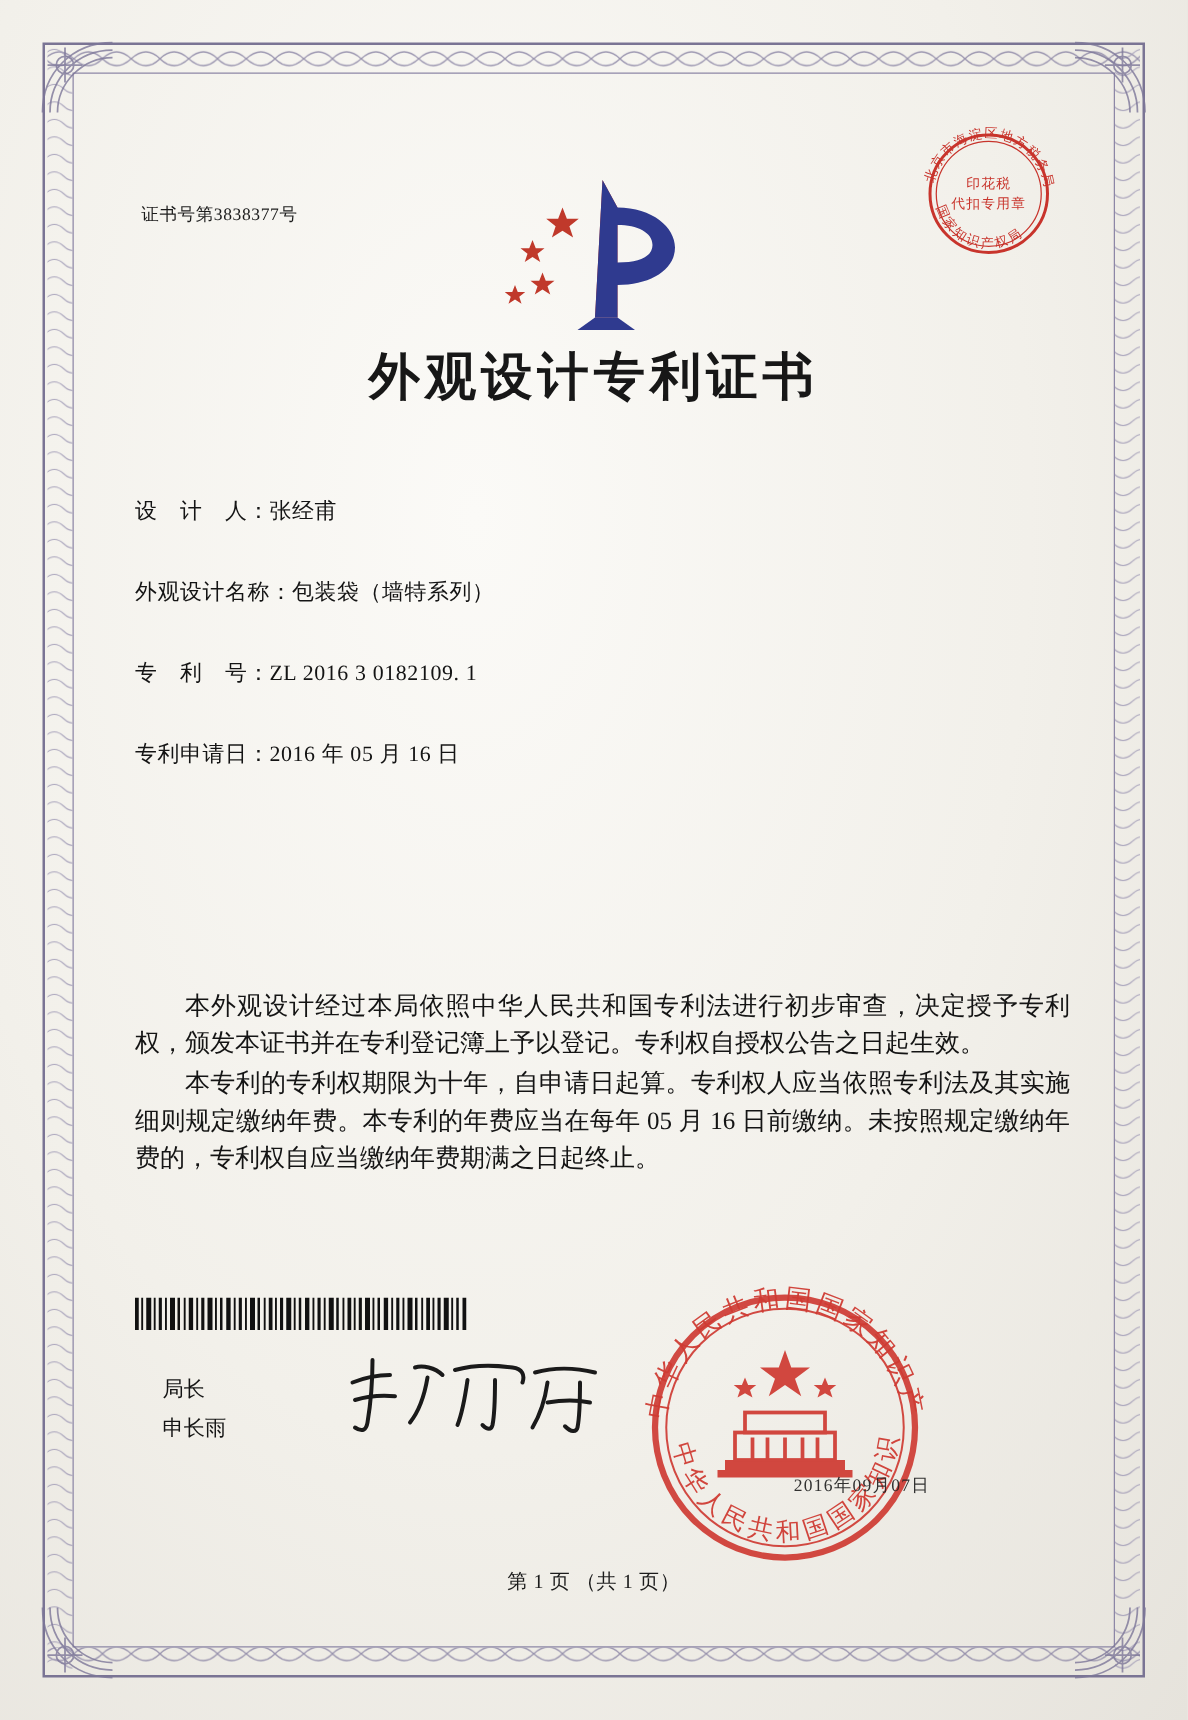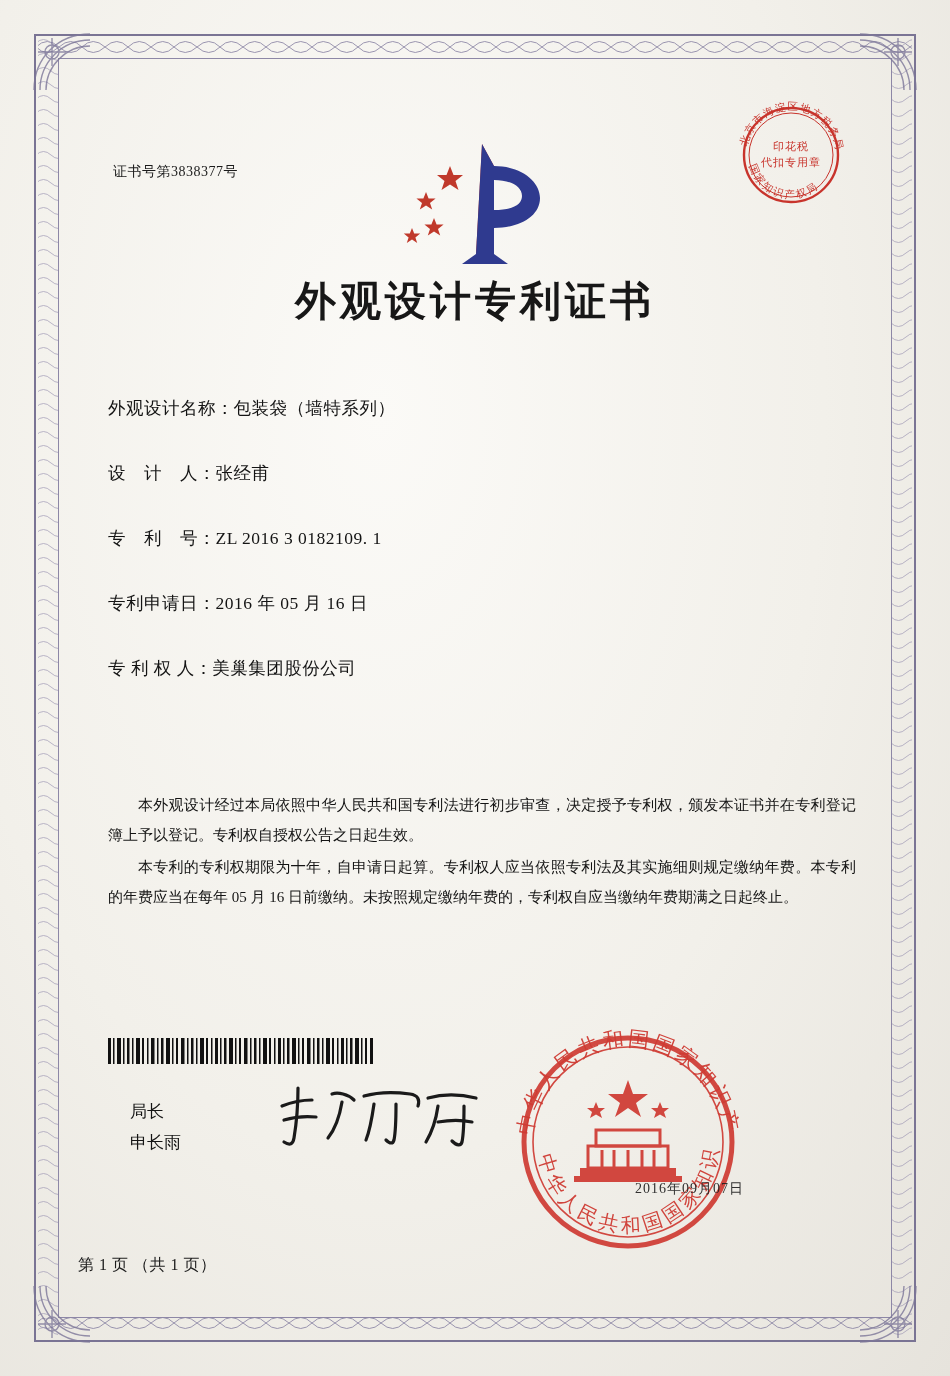--- a/index.html
+++ b/index.html
@@ -86,21 +86,21 @@
     font-size: 17.5px;
     color: #141414;
     margin-bottom: 41px;
     white-space: nowrap;
   }
   .field .lbl { letter-spacing: .5px; }
   .field .val { letter-spacing: .5px; }
   .paras {
     position: absolute;
     left: 30px; right: 16px; top: 712px;
-    font-size: 15px;
+    font-size: 20px;
     line-height: 30px;
     color: #141414;
     text-align: justify;
   }
   .paras p { margin: 0 0 2px 0; text-indent: 2em; }
 
   
   .barcode {
     position: absolute;
     left: 30px; top: 960px;
@@ -128,21 +128,21 @@
     position: absolute;
     right: 128px; top: 1102px;
     font-size: 14px;
     color: #222;
     letter-spacing: 1px;
     opacity: .92;
   }
   .footer {
     position: absolute;
     left: 0; right: 0; bottom: 22px;
-    text-align: left;
+    text-align: center;
     font-size: 16px;
     color: #1b1b1b;
     letter-spacing: .5px;
   }
 </style>
 </head>
 <body>
 
 <div id="page">
 
@@ -236,33 +236,30 @@
         <textPath href="#taxbot" startOffset="8%">国家知识产权局</textPath>
       </text>
       <text x="63" y="58" text-anchor="middle" font-size="11" fill="#c8342c" font-family="DejaVu Serif, serif" letter-spacing="1">印花税</text>
       <text x="63" y="74" text-anchor="middle" font-size="11" fill="#c8342c" font-family="DejaVu Serif, serif" letter-spacing="1">代扣专用章</text>
     </svg>
 
     <div class="title">外观设计专利证书</div>
 
     <div class="fields">
       <div class="field">
-        <span class="lbl">外观设计名称</span><span>：</span><span class="val">包装袋（墙特系列）</span>
+        <span class="lbl">设　计　人</span><span>：</span><span class="val">张经甫</span>
       </div>
       <div class="field">
-        <span class="lbl">设　计　人</span><span>：</span><span class="val">张经甫</span>
+        <span class="lbl">外观设计名称</span><span>：</span><span class="val">包装袋（墙特系列）</span>
       </div>
       <div class="field">
         <span class="lbl">专　利　号</span><span>：</span><span class="val">ZL 2016 3 0182109. 1</span>
       </div>
       <div class="field">
         <span class="lbl">专利申请日</span><span>：</span><span class="val">2016 年 05 月 16 日</span>
-      </div>
-      <div class="field">
-        <span class="lbl">专 利 权 人</span><span>：</span><span class="val">美巢集团股份公司</span>
       </div>
     </div>
 
     <div class="paras">
       <p>本外观设计经过本局依照中华人民共和国专利法进行初步审查，决定授予专利权，颁发本证书并在专利登记簿上予以登记。专利权自授权公告之日起生效。</p>
       <p>本专利的专利权期限为十年，自申请日起算。专利权人应当依照专利法及其实施细则规定缴纳年费。本专利的年费应当在每年 05 月 16 日前缴纳。未按照规定缴纳年费的，专利权自应当缴纳年费期满之日起终止。</p>
     </div>
 
     <svg class="barcode" viewBox="0 0 268 26" preserveAspectRatio="none">
       <g fill="#111">

